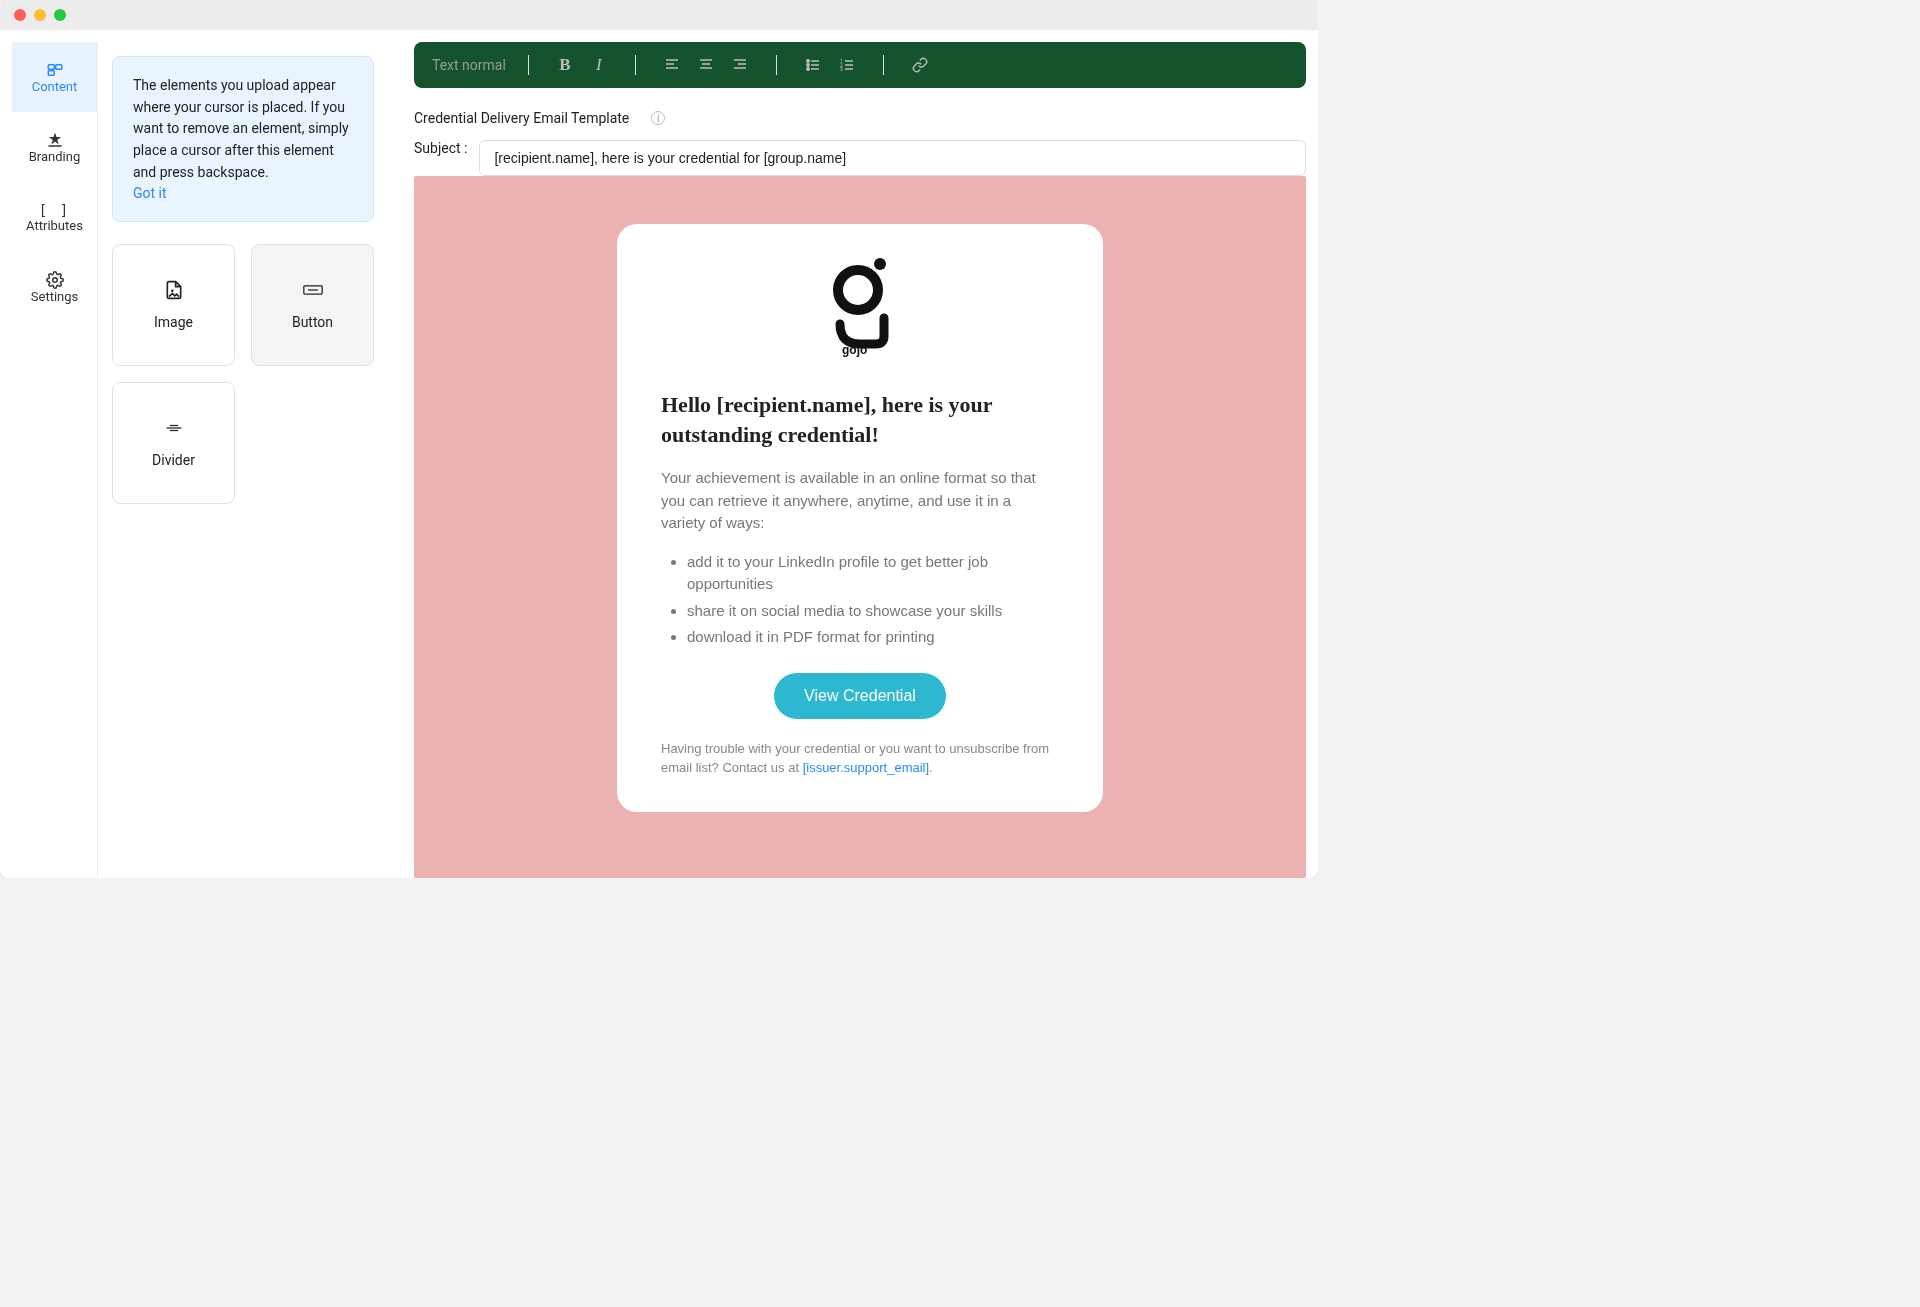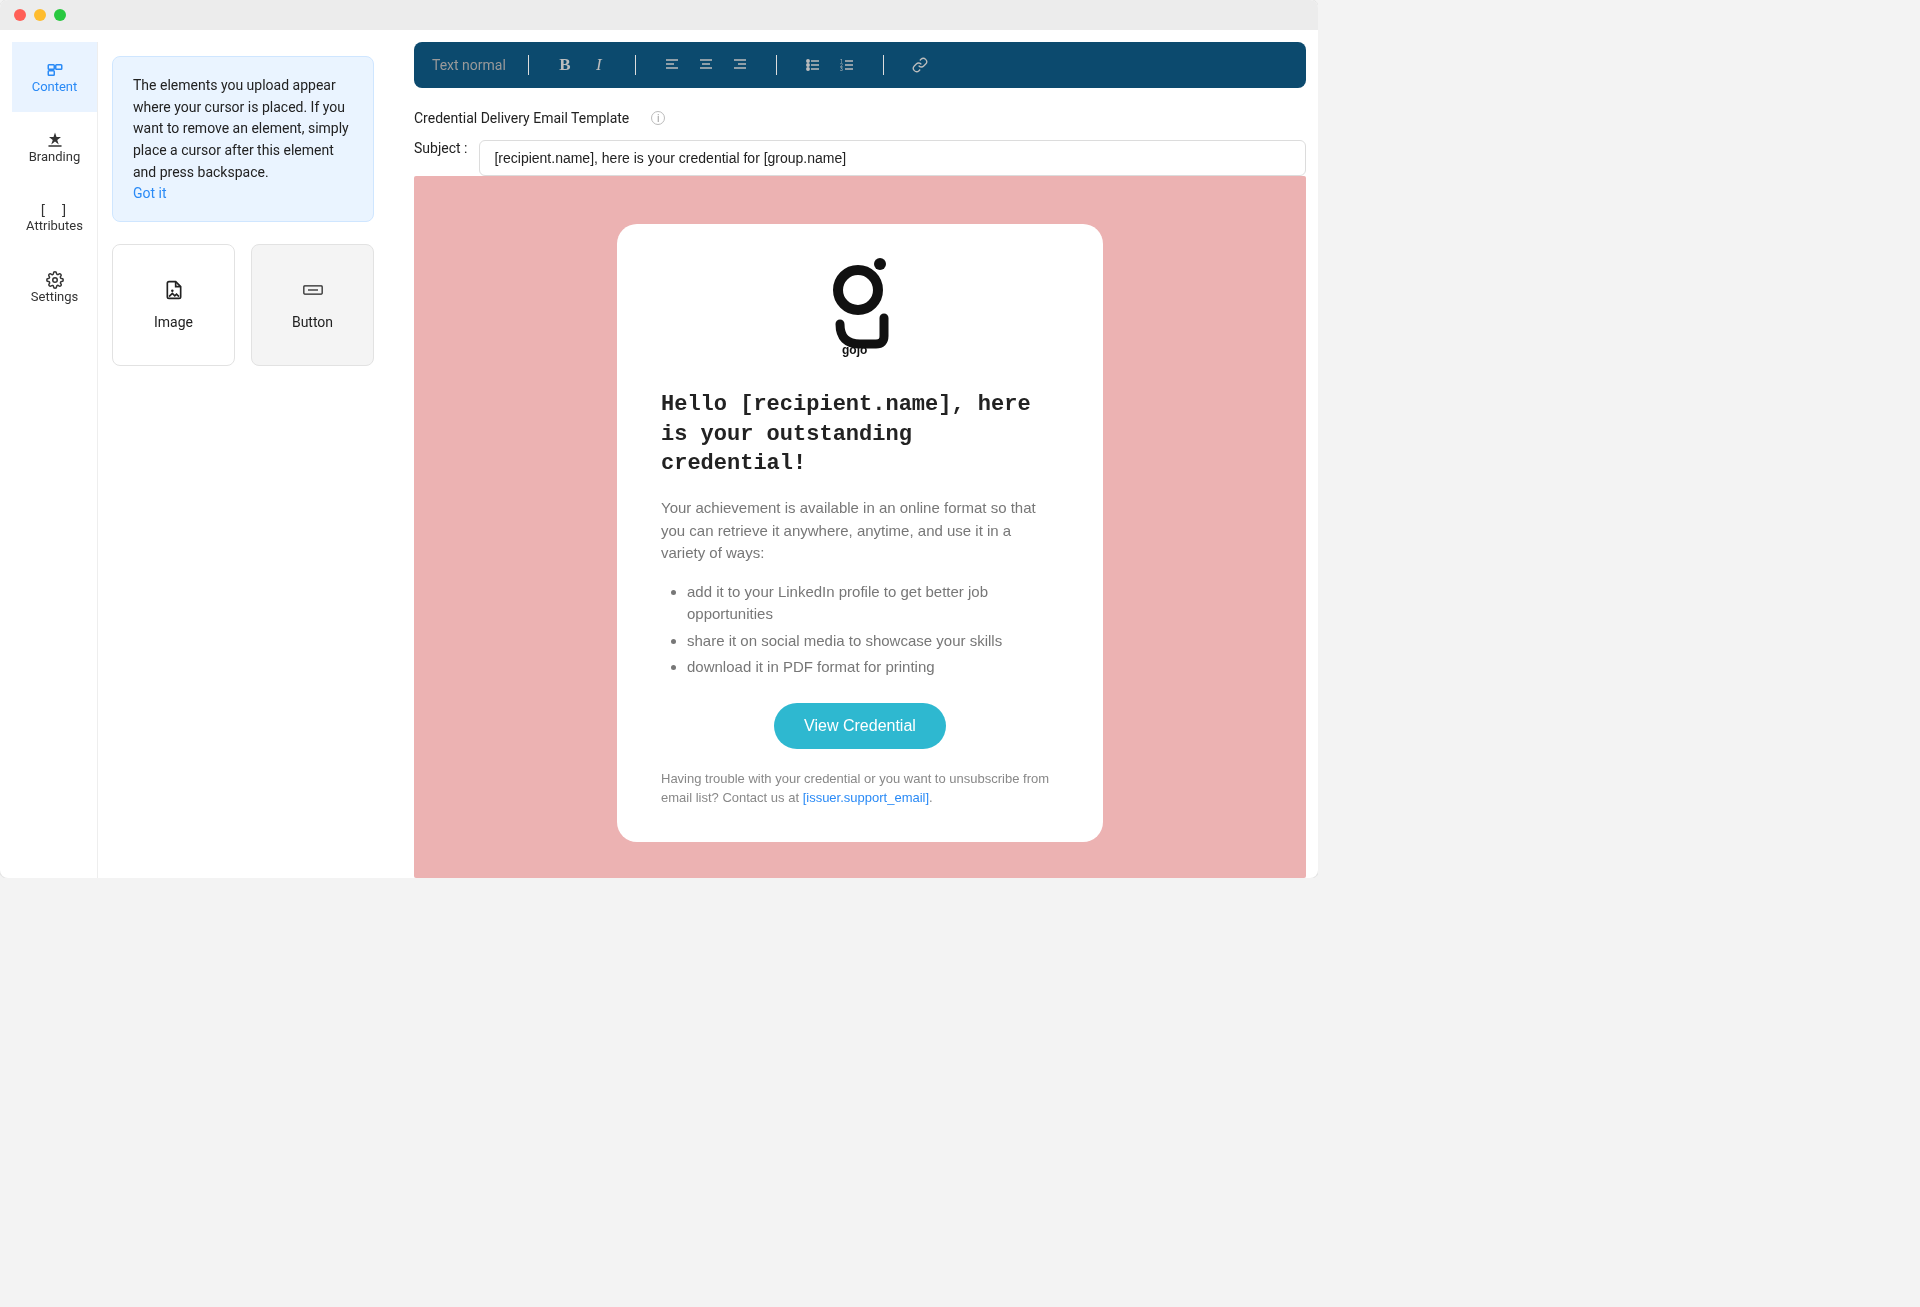--- a/index.html
+++ b/index.html
@@ -107,21 +107,21 @@
   .element-card svg, .element-card .icon-box { width: 20px; height: 20px; }
 
   .editor {
     flex: 1;
     padding: 0 0 0 26px;
     display: flex;
     flex-direction: column;
     overflow: hidden;
   }
   .toolbar {
-    background: #0c4a6e;
+    background: #14532d;
     border-radius: 8px;
     height: 46px;
     display: flex;
     align-items: center;
     padding: 0 18px;
     gap: 4px;
     color: #9a9a9a;
     font-size: 14px;
   }
   .tb-sep {
@@ -171,21 +171,21 @@
   }
   .logo-wrap {
     display:flex; justify-content:center; margin-bottom: 26px;
   }
   .logo {
     width: 80px; height: 110px; position:relative;
   }
   .email-heading {
     font-size: 22px; font-weight: 700; color:#222;
     line-height: 1.35; margin-bottom: 18px;
-    font-family: Liberation Mono, monospace;
+    font-family: Liberation Serif, serif;
   }
   .email-body {
     font-size: 15px; line-height: 1.5; color:#777;
     font-family: Arial, sans-serif;
   }
   .email-body ul { margin: 16px 0 24px 26px; color:#777; }
   .email-body ul li { margin-bottom: 4px; }
   .cta-wrap { display:flex; justify-content:center; margin: 8px 0 20px 0; }
   .cta {
     background:#2eb8d0; color:#fff; border:none;
@@ -255,20 +255,28 @@
               <path d="M6 20l4-4 3 3 2-2 3 3"></path>
             </svg>
           <span>Image</span>
         </div>
         <div class="element-card hover">
           <svg class="icon-box" viewBox="0 0 24 12" fill="none" stroke="#222" stroke-width="1.5">
               <rect x="1" y="1" width="22" height="10" rx="1"></rect>
               <line x1="6" y1="6" x2="18" y2="6"></line>
             </svg>
           <span>Button</span>
+        </div>
+        <div class="element-card">
+          <svg viewBox="0 0 24 12" fill="none" stroke="#222" stroke-width="1.5">
+              <line x1="7" y1="3" x2="17" y2="3"></line>
+              <line x1="3" y1="6" x2="21" y2="6"></line>
+              <line x1="7" y1="9" x2="17" y2="9"></line>
+            </svg>
+          <span>Divider</span>
         </div>
       </div>
     </div>
 
     <div class="editor">
       <div class="toolbar">
         <span>Text normal</span>
         <div class="tb-sep"></div>
         <div class="tb-group">
           <div class="tb-btn">

